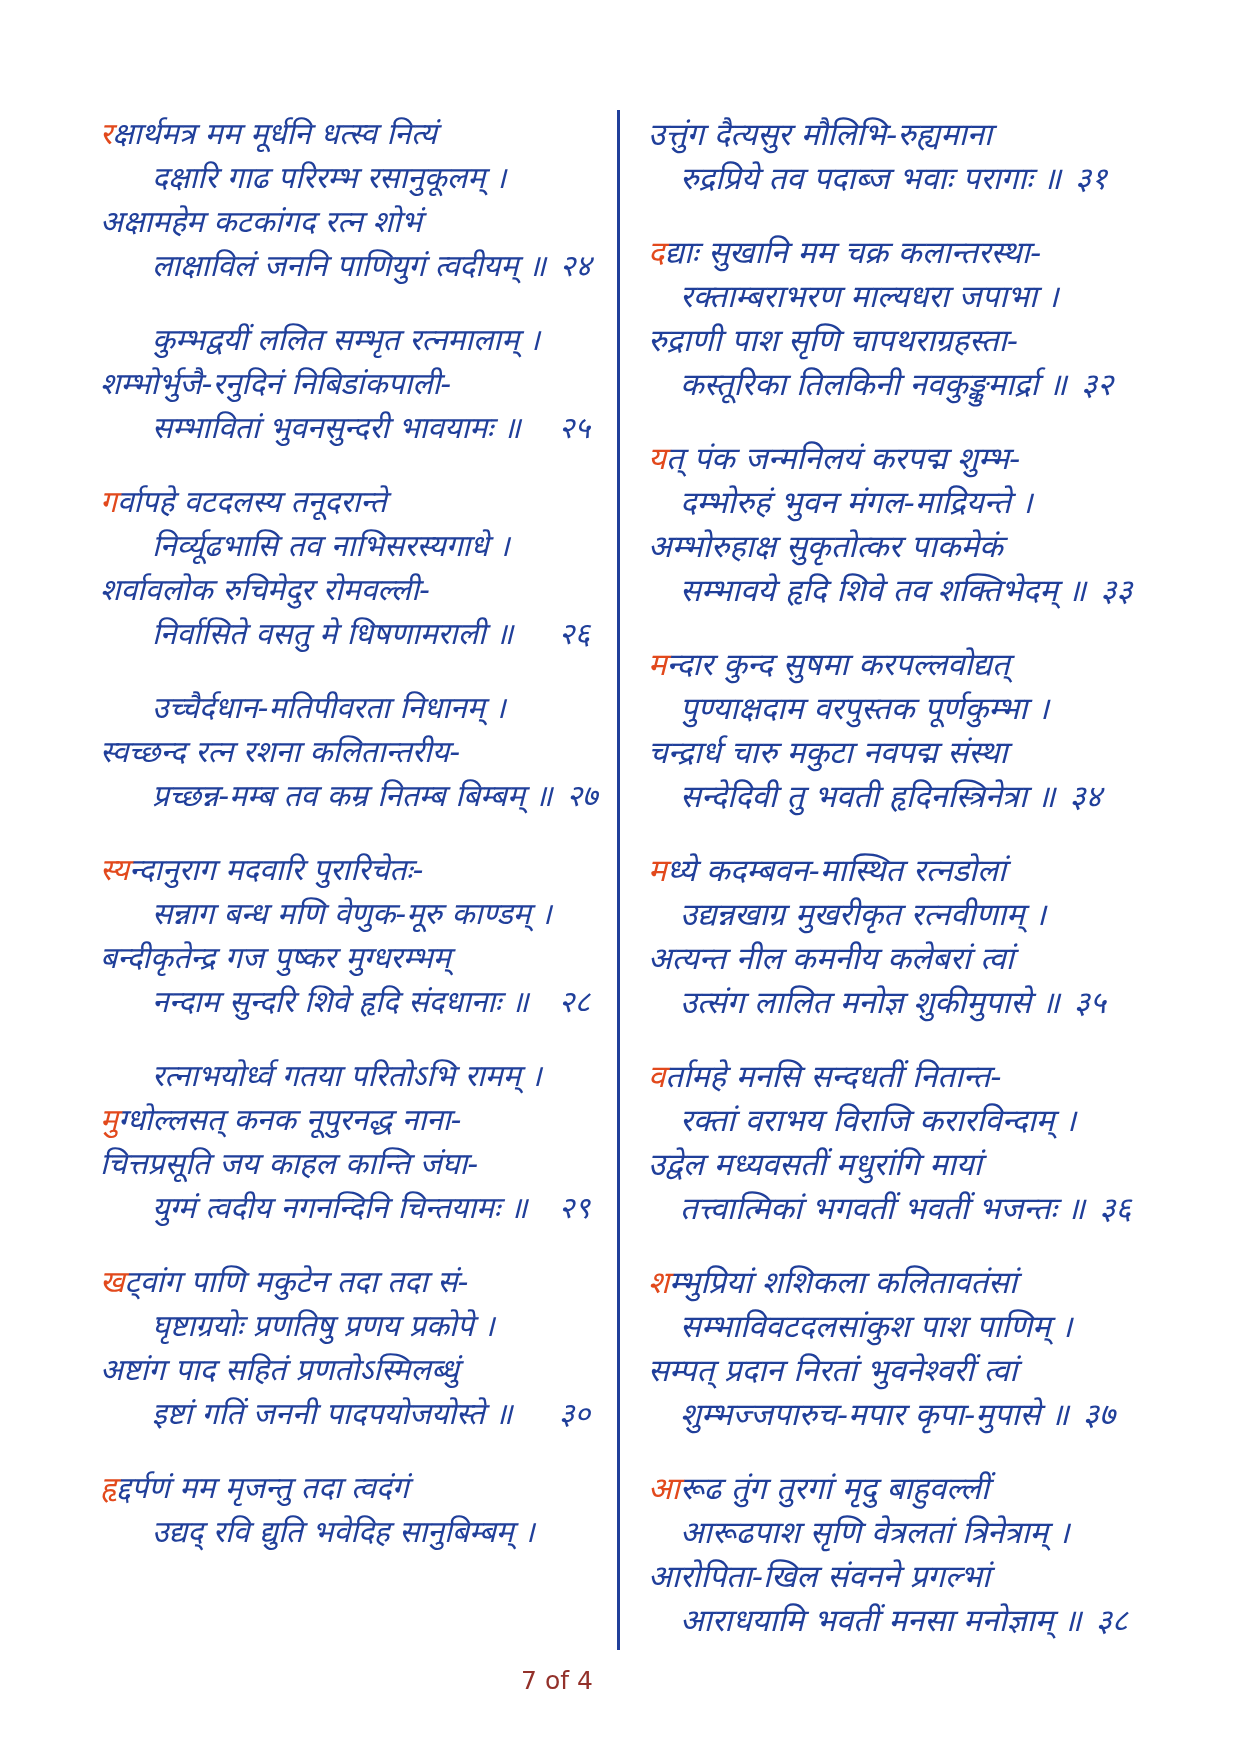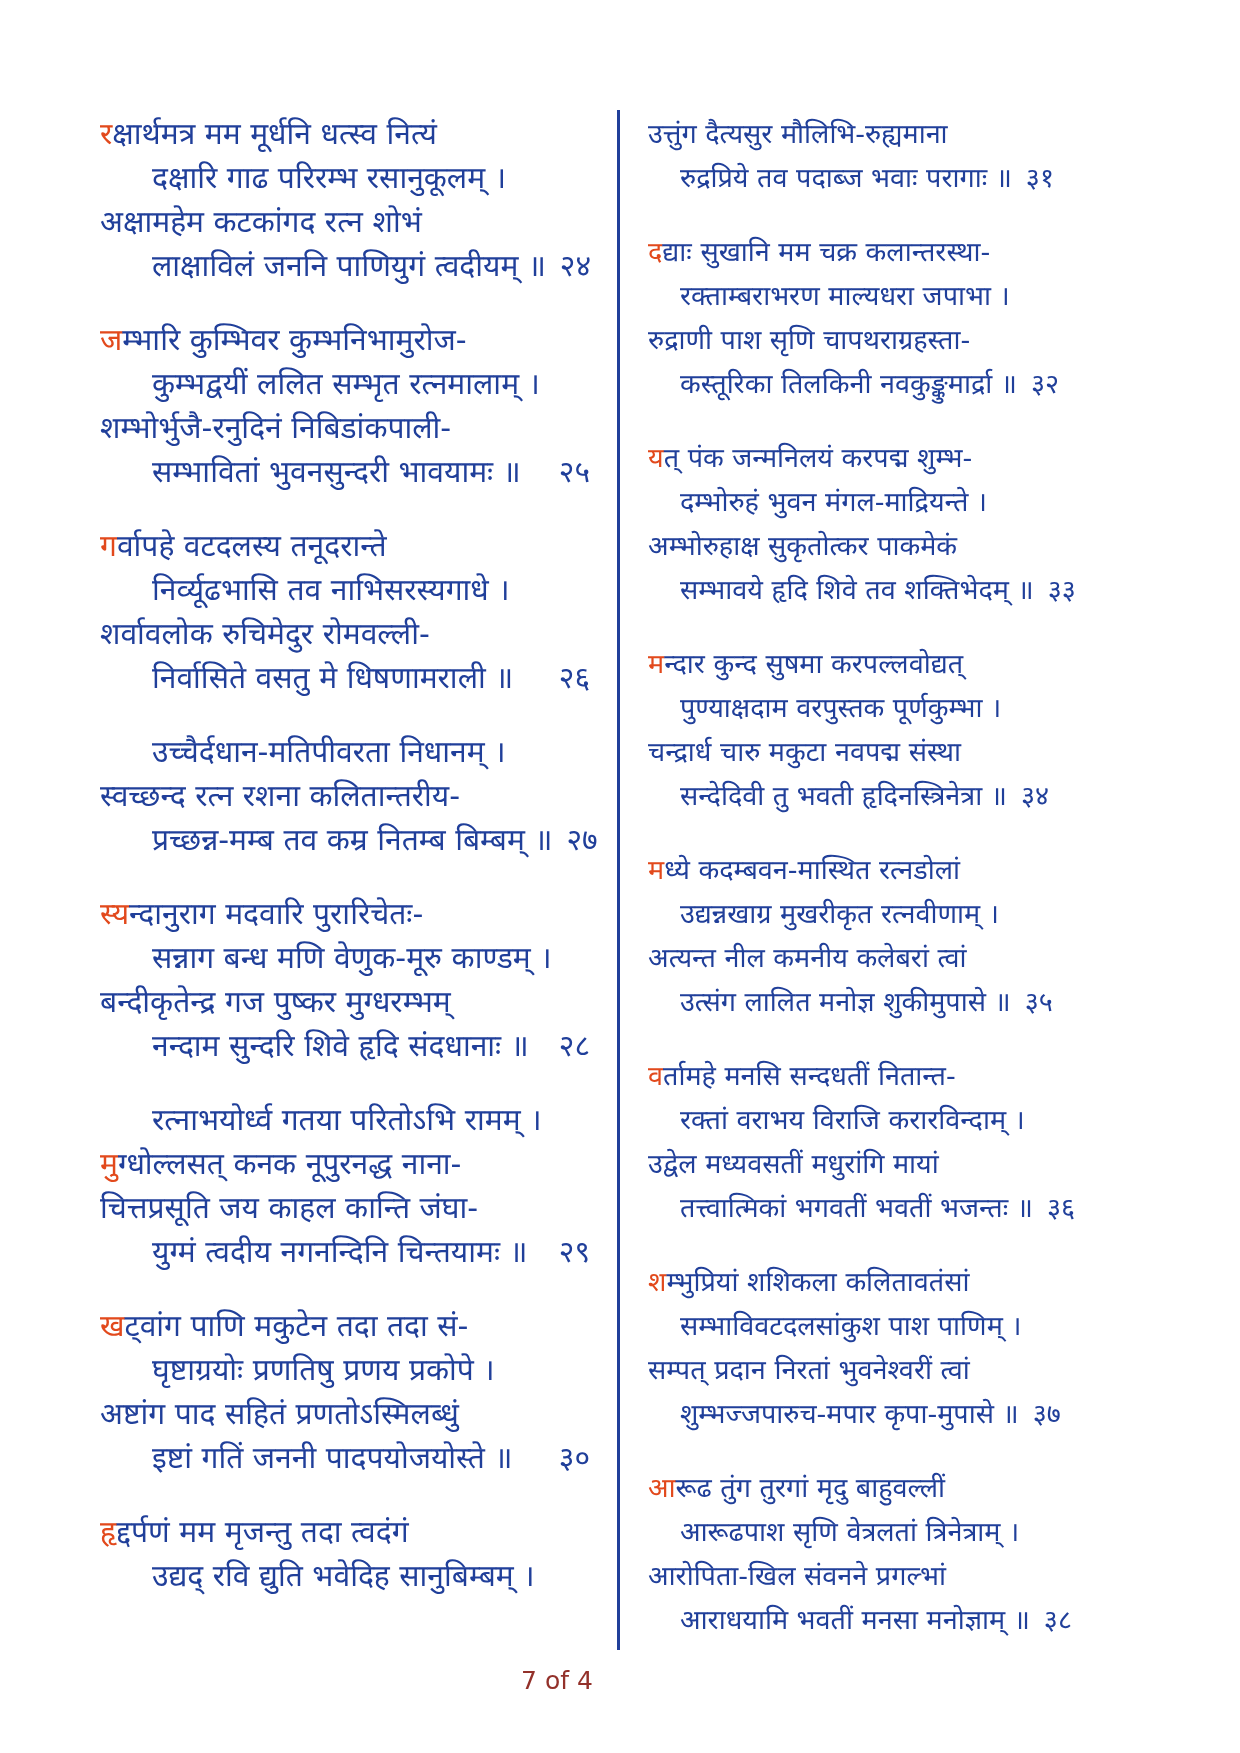--- a/index.html
+++ b/index.html
@@ -6,22 +6,22 @@
   .page{
     position:relative;width:1240px;height:1753px;background:var(--background,#fff);
     font-family:"DejaVu Sans","Liberation Sans",sans-serif;
     color:var(--text,#203f9a);overflow:hidden;
   }
   .col{position:absolute;top:112px;}
   .col-left{left:100px;width:490px;}
   .col-right{left:648px;width:368px;}
   .divider{position:absolute;left:617px;top:110px;width:3px;height:1540px;background:var(--divider,#203f9a);}
   .verse{margin-bottom:30px;}
-  .line{font-size:30px;line-height:44px;white-space:nowrap;display:flex;justify-content:flex-start;align-items:flex-end;}
-  .col-right .line{font-size:27px;}
+  .line{font-size:30px;line-height:44px;white-space:nowrap;display:flex;justify-content:flex-start;align-items:flex-end;font-style:italic;}
+  .col-right .line{font-size:31px;}
   .indent{padding-left:52px;}
   .col-right .indent{padding-left:32px;}
   .line.with-num{justify-content:space-between;}
   .initial{color:var(--initial,#e2491c);}
   .vnum{margin-left:14px;}
   .footer{
     position:absolute;top:1666px;left:0;width:1114px;text-align:center;
     font-size:25px;line-height:30px;color:var(--footer,#93312a);
   }
 </style>
@@ -39,23 +39,20 @@
         </div>
         <div class="line">
           <span>अक्षामहेम कटकांगद रत्न शोभं</span>
         </div>
         <div class="line indent with-num">
           <span>लाक्षाविलं जननि पाणियुगं त्वदीयम् ॥</span>
           <span class="vnum">२४</span>
         </div>
       </div>
       <div class="verse">
-        <div class="line">
-          <span><span class="initial">ज</span>म्भारि कुम्भिवर कुम्भनिभामुरोज-</span>
-        </div>
         <div class="line indent">
           <span>कुम्भद्वयीं ललित सम्भृत रत्नमालाम् ।</span>
         </div>
         <div class="line">
           <span>शम्भोर्भुजै-रनुदिनं निबिडांकपाली-</span>
         </div>
         <div class="line indent with-num">
           <span>सम्भावितां भुवनसुन्दरी भावयामः ॥</span>
           <span class="vnum">२५</span>
         </div>

